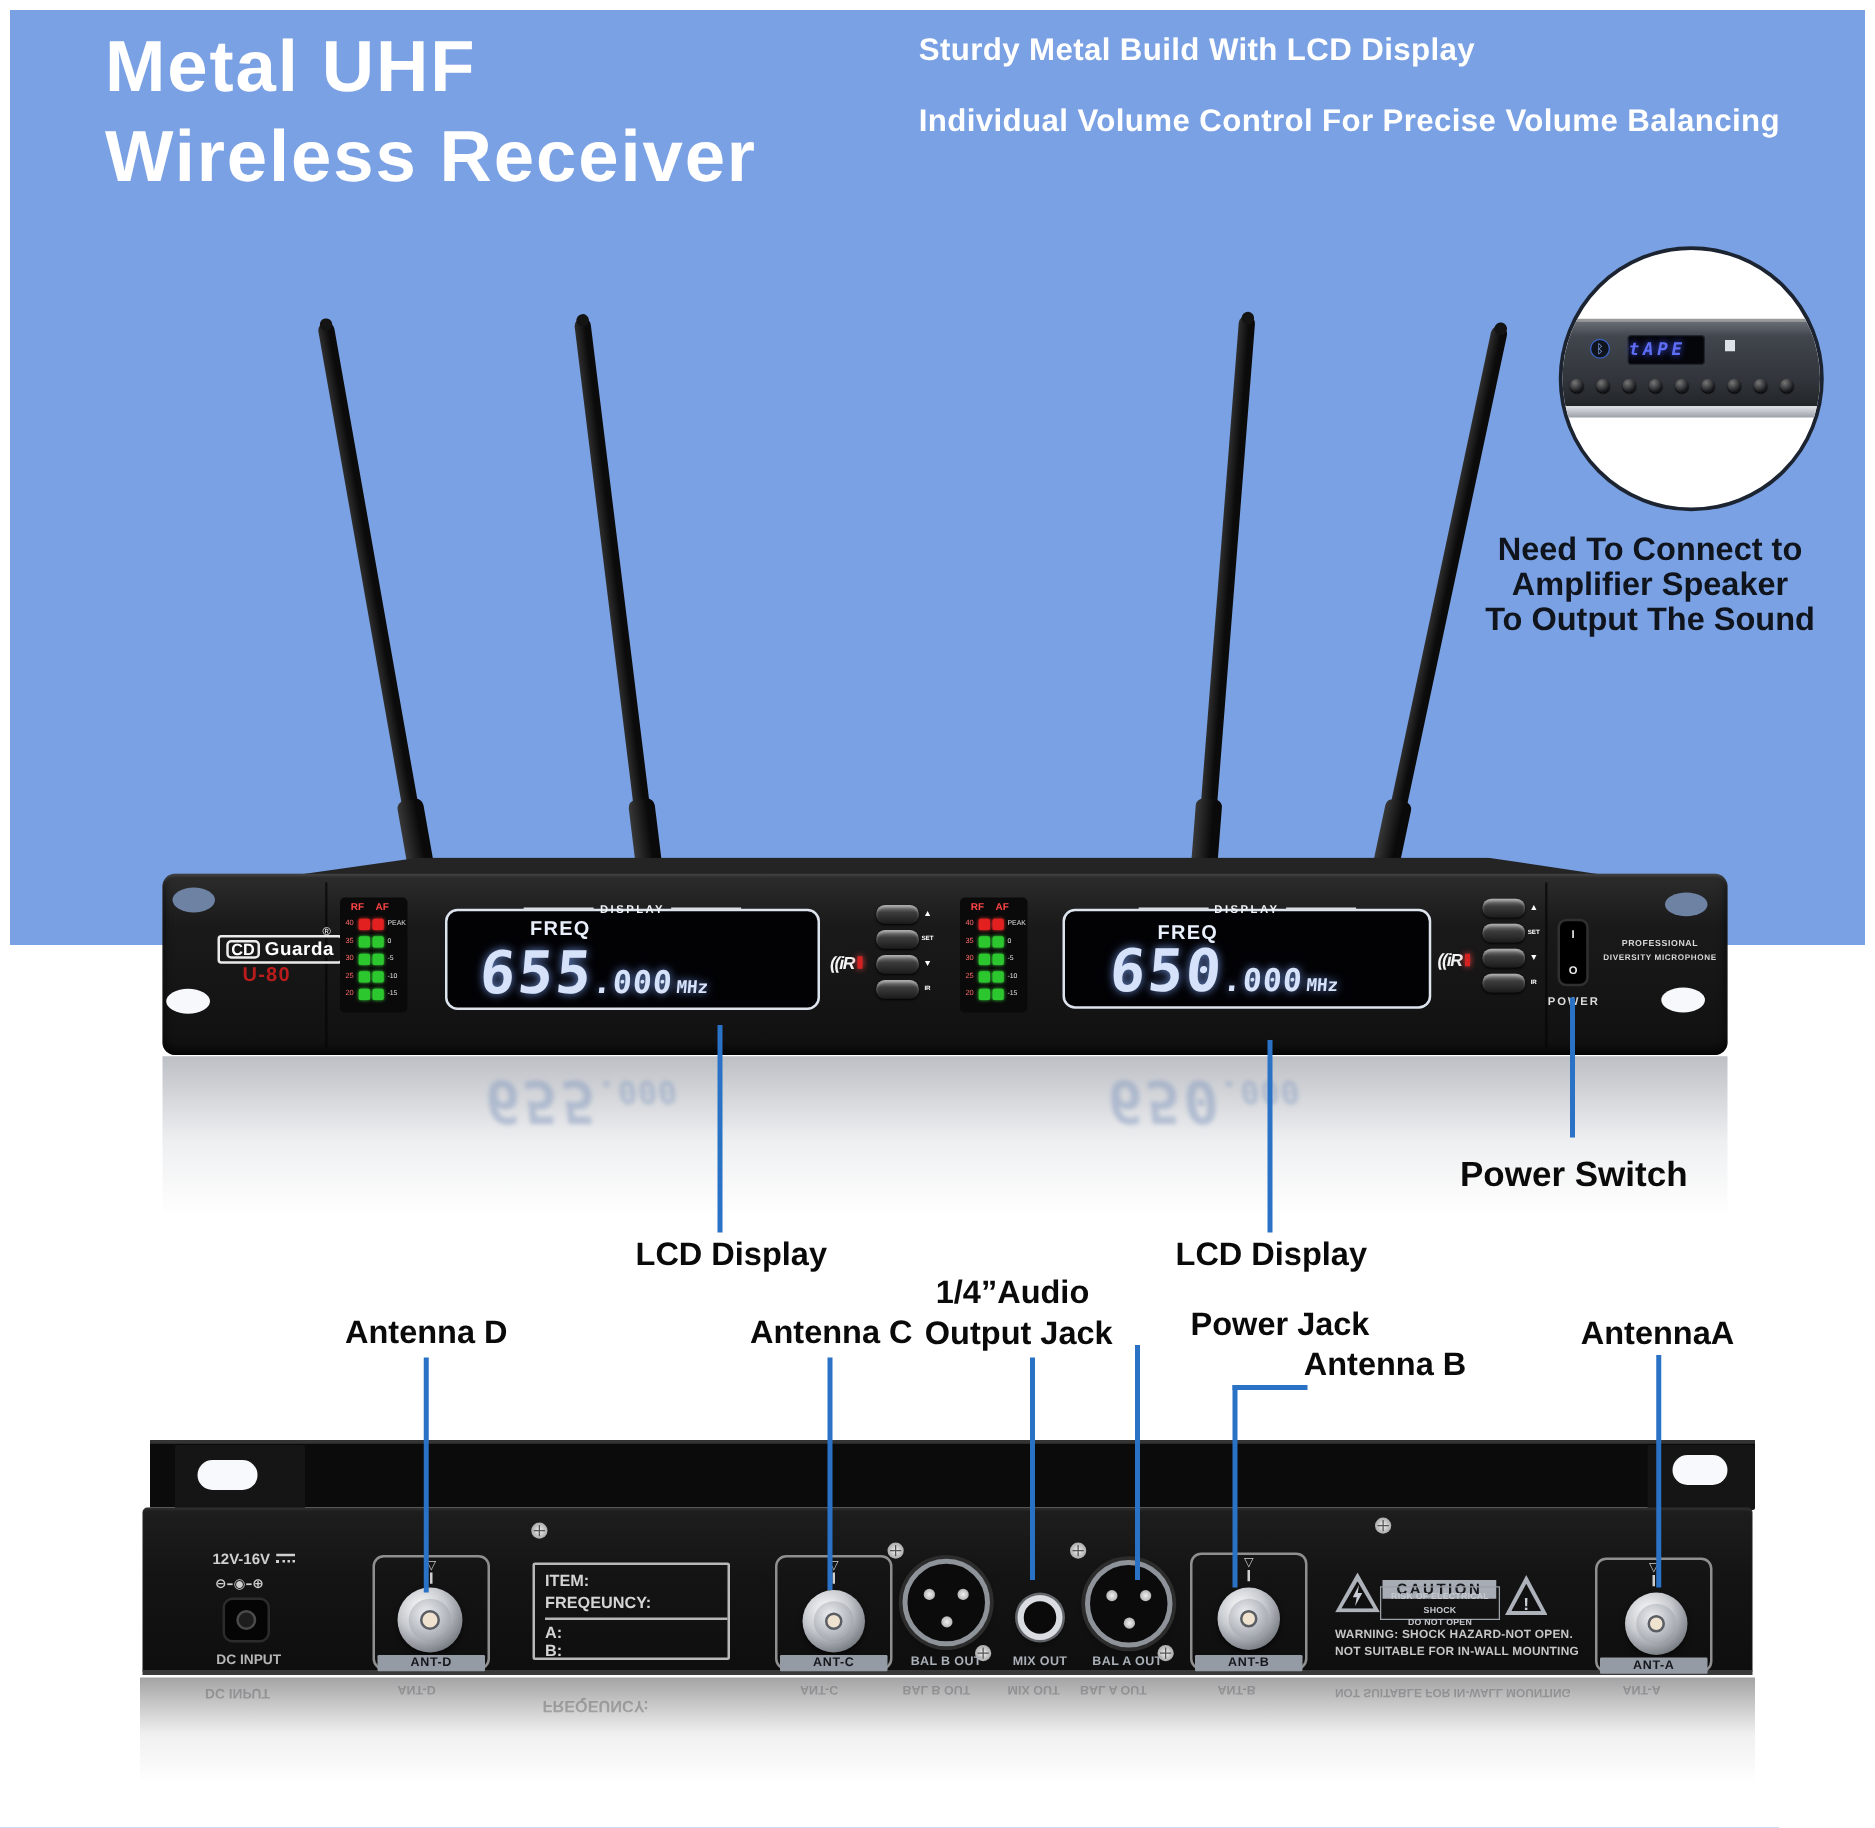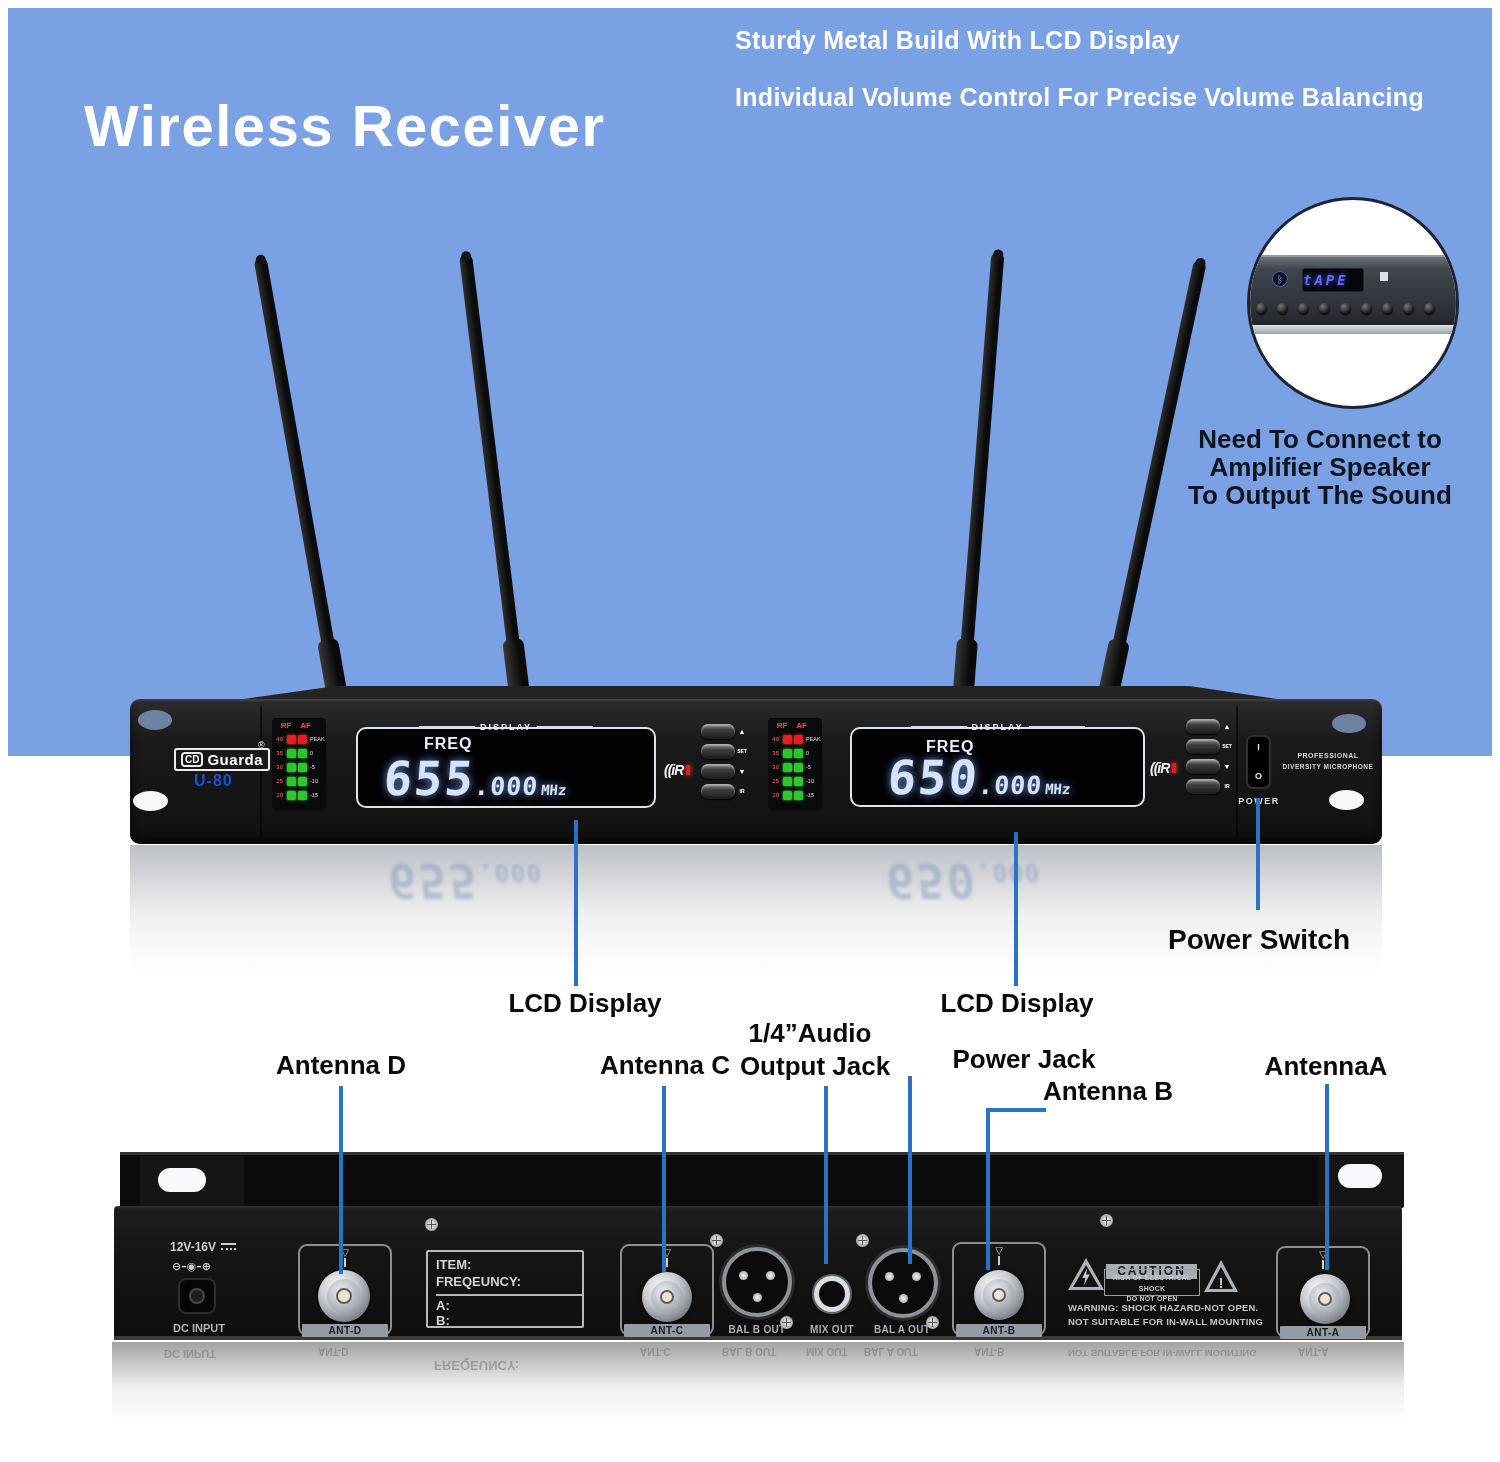--- a/index.html
+++ b/index.html
@@ -40,24 +40,24 @@
 
 .front-unit{position:absolute;left:130px;top:686px;width:1252px;height:158px;z-index:3}
 .fu-top{position:absolute;left:100px;top:0;width:1060px;height:15px;background:#242424;
   clip-path:polygon(10% 0,90.5% 0,100% 100%,0 100%)}
 .fu-face{position:absolute;left:0;top:13px;width:1252px;height:145px;border-radius:10px;
   background:linear-gradient(180deg,#2d2d2d 0%,#1a1a1a 28%,#101010 100%);
   box-shadow:inset 0 2px 2px rgba(255,255,255,.12), inset 0 -4px 8px rgba(0,0,0,.8)}
 .seam{position:absolute;width:2px;background:#040404;opacity:.65}
 .ear-oval{position:absolute;border-radius:50%}
 .logo-box{position:absolute;display:flex;align-items:center;gap:4px;border:2px solid #ececec;border-radius:3px;padding:1px 5px}
-.logo-cd{border:2px solid #ececec;border-radius:4px;color:#fff;font-size:10px;font-weight:bold;padding:0 2px;line-height:11px}
+.logo-cd{border:2px solid #ececec;border-radius:4px;color:#fff;font-size:13px;font-weight:bold;padding:0 2px;line-height:11px}
 .logo-name{color:#fff;font-size:15px;font-weight:bold;letter-spacing:.5px}
 .logo-reg{position:absolute;color:#fff;font-size:9px}
-.model{position:absolute;color:#1d4ed8;font-size:16px;font-weight:bold;letter-spacing:1px}
+.model{position:absolute;color:#b91c1c;font-size:16px;font-weight:bold;letter-spacing:1px}
 .meter{position:absolute;width:54px;height:92px;background:#0a0a0a;border-radius:4px;padding:2px 2px 0 2px}
 .m-head{display:flex;justify-content:flex-end;gap:9px;padding-right:13px;color:#ff4545;font-size:8px;font-weight:bold;margin:1px 0 2px}
 .m-row{display:flex;align-items:center;height:14px}
 .m-num{width:11px;font-size:6px;color:#ff6a6a;text-align:right;padding-right:2px}
 .led{width:9px;height:9px;border-radius:1.5px;margin-left:2px}
 .led.r{background:#e32020;box-shadow:0 0 3px #ff3030}
 .led.g{background:#2cc72e;box-shadow:0 0 3px #3ae03c}
 .m-lab{width:16px;font-size:5.5px;color:#e0e0e0;text-align:left;padding-left:3px}
 .lcd{position:absolute;background:#020205;border:2px solid #dde3ec;border-radius:10px}
 .disp-head{position:absolute;top:-7px;left:50%;transform:translateX(-50%);display:flex;align-items:center}
@@ -145,20 +145,21 @@
   background:linear-gradient(180deg,rgba(72,72,75,.5),rgba(170,170,172,.18) 45%,rgba(255,255,255,0) 85%)}
 .ghost-t{position:absolute;transform:scaleY(-1);opacity:.42;color:#5e5e60;font-weight:bold;white-space:nowrap}
 </style>
 </head>
 <body>
 
 <div id="canvas">
 
   <div class="hero"></div>
 
+  <div class="title-line" style="left:84px;top:20px">Metal UHF</div>
   <div class="title-line" style="left:84px;top:92px">Wireless Receiver</div>
   <div class="feature-line" style="left:735px;top:26px">Sturdy Metal Build With LCD Display</div>
   <div class="feature-line" style="left:735px;top:83px">Individual Volume Control For Precise Volume Balancing</div>
 
   <div class="inset">
     <div class="amp">
       <div class="bt-badge">ᛒ</div>
       <div class="amp-display"><span>tAPE</span></div>
       <div class="amp-sq"></div>
       <div class="knob" style="left:12px"></div>

